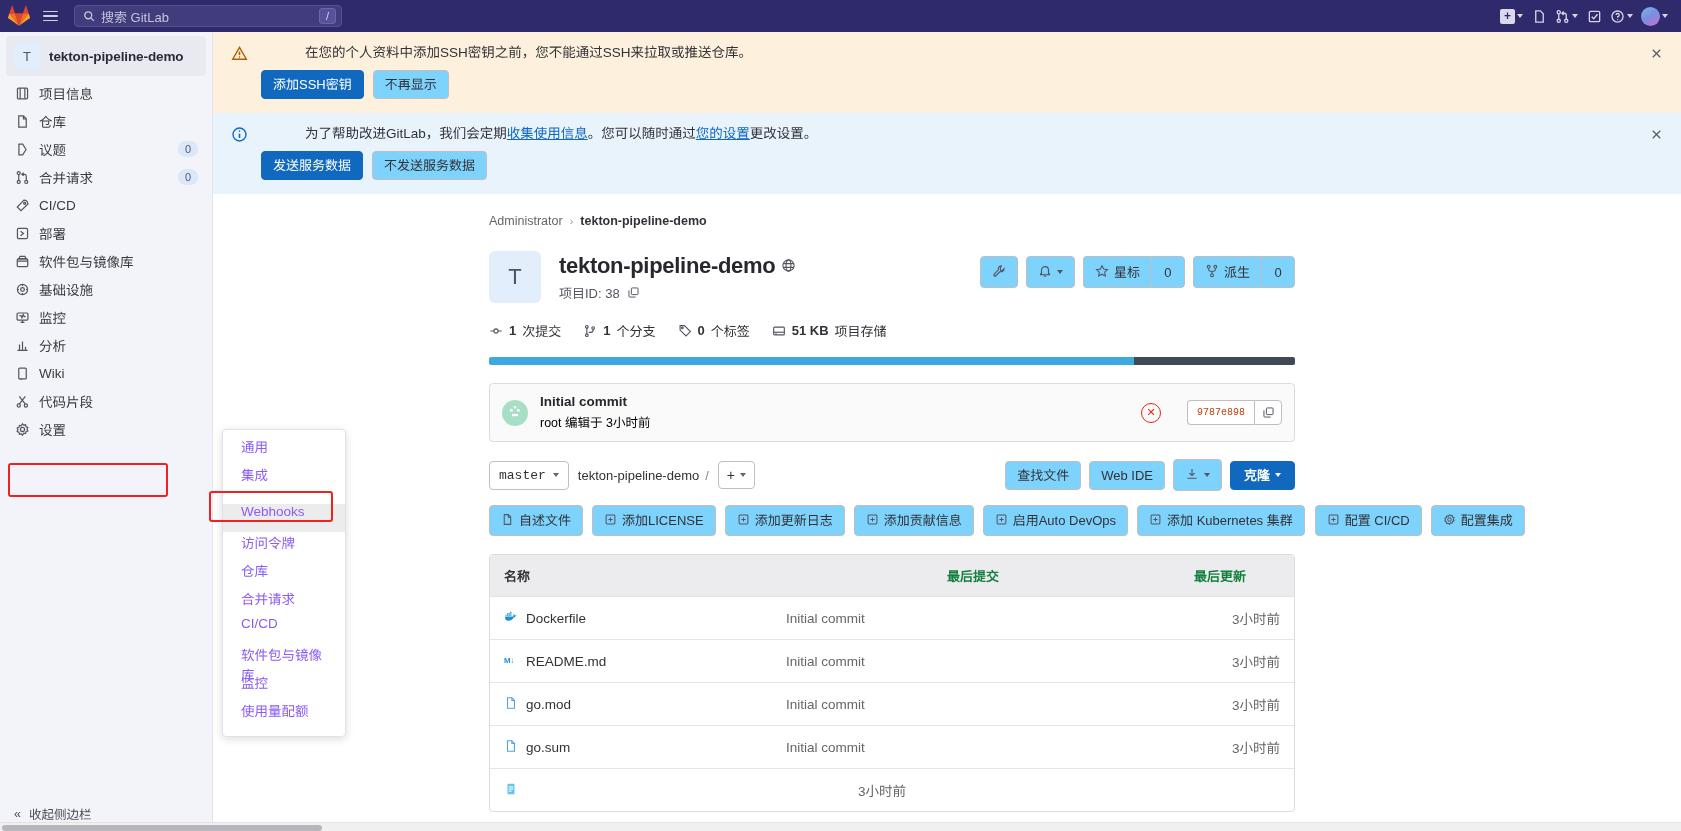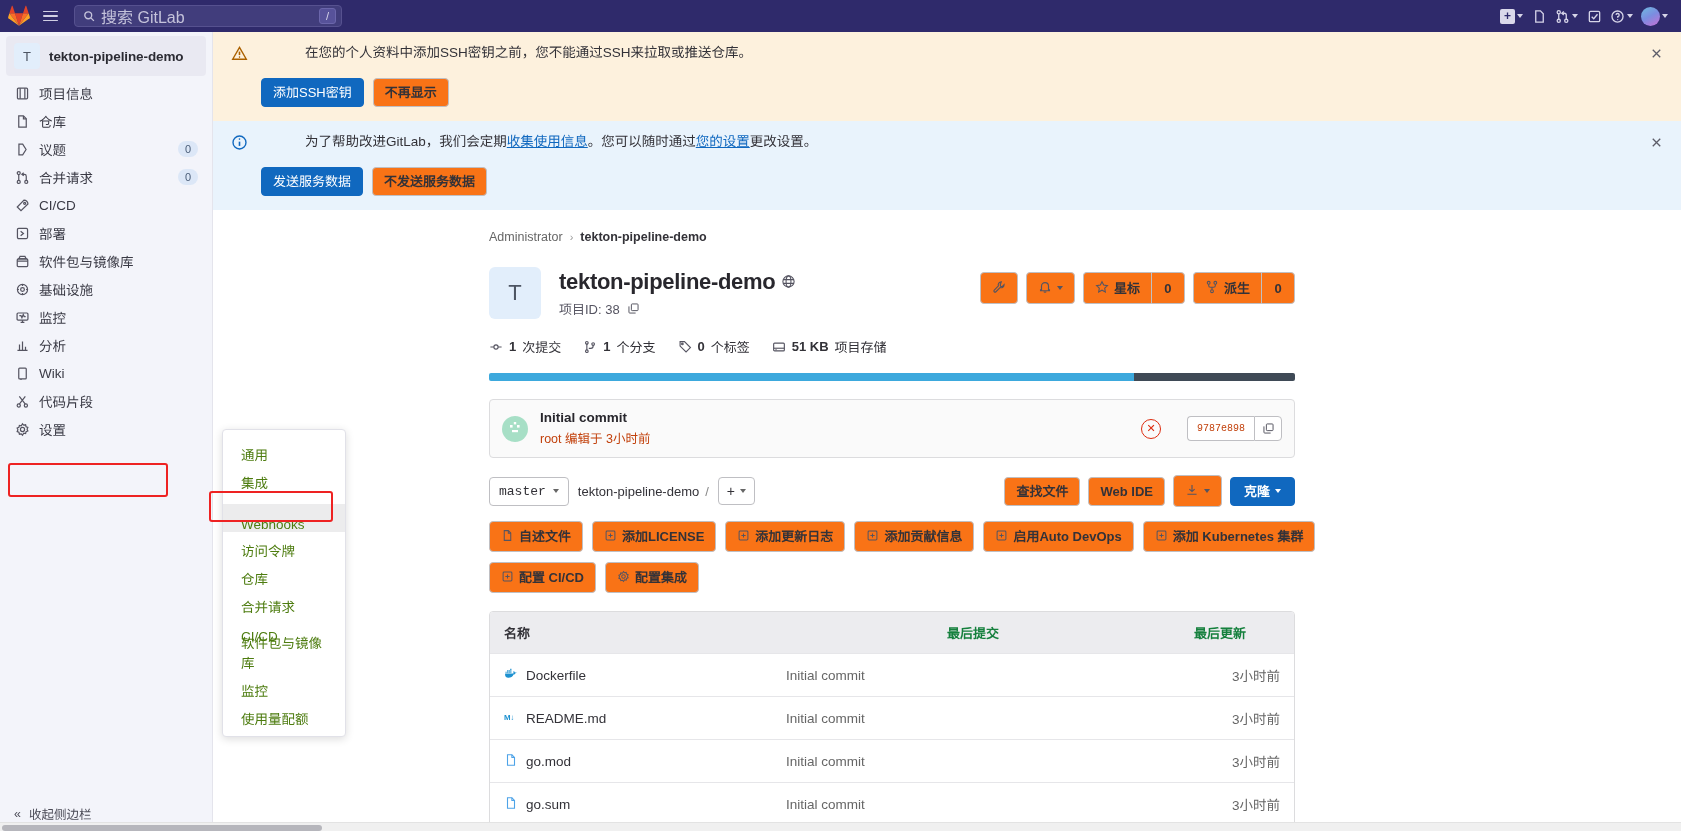--- a/index.html
+++ b/index.html
@@ -27,21 +27,21 @@
     align-items: center; justify-content: center; gap: 3px; cursor: pointer;
     border-radius: 3px; margin-right: 10px;
   }
   .tn-burger span { display:block; width: 15px; height: 1.6px; background:#d0cfe3; border-radius:1px; }
   .tn-search {
     width: 268px; height: 22px; background: #413d7c;
     border: 1px solid #56518f; border-radius: 4px;
     display: flex; align-items: center; padding: 0 5px 0 8px;
     color: #c9c7dd; font-size: 12px; gap: 6px;
   }
-  .tn-search .sph { flex: 1; color:#c5c3db; font-size:16px; }
+  .tn-search .sph { flex: 1; color:#c5c3db; font-size:13px; }
   .tn-slash {
     background: #57529a; border:1px solid #6b66ab; border-radius: 3px;
     width: 17px; height: 16px; display:flex; align-items:center; justify-content:center;
     font-size: 11px; color:#d7d5ea;
   }
   .tn-right { margin-left: auto; display: flex; align-items: center; gap: 2px; }
   .tn-ic {
     height: 24px; min-width: 22px; padding: 0 3px; border-radius: 3px;
     display: flex; align-items: center; justify-content: center; gap: 2px;
     color: #d6d4e8; cursor: pointer;
@@ -101,46 +101,46 @@
   }
 
   
   #flyout {
     position: absolute; left: 222px; top: 429px; width: 124px;
     background: #fff; border: 1px solid #e1e1e8; border-radius: 4px;
     box-shadow: 0 2px 9px rgba(0,0,0,.14);
     padding: 6px 0 8px 0; z-index: 50;
   }
   .fly-item {
-    height: 28px; display: flex; align-items: flex-end;
-    padding: 0 16px 0 18px; font-size: 13.5px; color: #4d7c0f; cursor: pointer;
+    height: 28px; display: flex; align-items: flex-start;
+    padding: 0 16px 0 18px; font-size: 13.5px; color: #8b5cf6; cursor: pointer;
   }
   .fly-item.active { background: #ececed; margin-top: 12px; }
   #red-box-webhooks {
     position: absolute; left: -14px; top: 61px; width: 124px; height: 31px;
     border: 2.5px solid #ee2222; border-radius: 3px; pointer-events: none;
   }
 
   
   #main { flex: 1; overflow: hidden; background:#fff; position: relative; }
 
   
   .banner { display: flex; align-items: flex-start; padding: 12px 16px 14px 18px; position: relative; }
   .banner.warn { background: #fdf1dd; }
   .banner.info { background: #e9f3fc; }
   .bn-ic { width: 18px; flex: 0 0 18px; margin-top: 1px; }
   .bn-body { flex: 1; padding-left: 12px; }
   .bn-text { font-size: 13.5px; color: #333238; line-height: 18px; margin-left: 44px; }
   .bn-text a { color: #1068bf; text-decoration: underline; }
-  .bn-actions { margin-top: 16px; display: flex; gap: 9px; }
+  .bn-actions { margin-top: 8px; display: flex; gap: 9px; }
   .btn {
     font-family: inherit; font-size: 13px; line-height: 1;
     padding: 7px 11px; border-radius: 4px; border: 1px solid #bfbfc3;
-    background: #f97316; color: #333238; cursor: pointer; white-space: nowrap;
-    display: inline-flex; align-items: center; gap: 5px; font-weight: bold;
+    background: #7dd3fc; color: #333238; cursor: pointer; white-space: nowrap;
+    display: inline-flex; align-items: center; gap: 5px;
   }
   .btn-primary { background: #1068bf; border-color: #1068bf; color: #fff; font-weight: 400;}
   .bn-close {
     position: absolute; right: 16px; top: 12px; width: 18px; height: 18px;
     display:flex;align-items:center;justify-content:center; cursor: pointer; color:#666;
   }
 
   
   .content { padding: 20px 0 0 0; }
   .inner { width: 806px; margin-left: 276px; }
@@ -173,21 +173,21 @@
   .langbar { display: flex; height: 8px; border-radius: 2px; overflow: hidden; margin-top: 17px; }
 
   .commit-card {
     margin-top: 18px; border: 1px solid #dcdcde; border-radius: 4px;
     background: #fafafa; display: flex; align-items: center;
     padding: 10px 12px; gap: 12px;
   }
   .commit-av { width: 26px; height: 26px; border-radius: 50%; flex:0 0 26px; background:#a7dfc6; display:flex;align-items:center;justify-content:center;}
   .commit-txt { flex: 1; }
   .commit-title { font-size: 13.5px; color: #28272d; font-weight: 700; }
-  .commit-sub { font-size: 12.5px; color: #c2410c; margin-top: 3px; }
+  .commit-sub { font-size: 12.5px; color: #000000; margin-top: 3px; }
   .pipeline-fail {
     width: 20px; height: 20px; border-radius:50%; border: 1.6px solid #dd2b0e;
     display:flex; align-items:center; justify-content:center; color:#dd2b0e;
     font-size: 11px; font-weight:700; margin-right: 14px;
   }
   .sha-grp { display:flex; }
   .sha {
     font-family: "Liberation Mono","DejaVu Sans Mono",monospace; font-size: 10px;
     padding: 6px 9px; border: 1px solid #bfbfc3; border-right:none; border-radius: 4px 0 0 4px;
     background: #fff; color:#c2410c;
@@ -202,21 +202,21 @@
     display:flex; align-items:center; gap:7px; border:1px solid #bfbfc3; border-radius:4px;
     padding: 6px 9px; font-size: 13px; background:#fff; cursor:pointer;
     font-family: "Liberation Mono","DejaVu Sans Mono",monospace;
   }
   .path-crumb { font-size: 13px; color:#333238; display:flex; align-items:center; gap:6px;}
   .path-crumb .sl { color:#888; }
   .plus-btn { display:flex; align-items:center; gap:5px; border:1px solid #bfbfc3; border-radius:4px; padding:5px 8px; background:#fff; cursor:pointer; font-size:14px; }
   .tb-right { margin-left:auto; display:flex; align-items:center; gap:8px; }
   .btn-clone { background:#1068bf; border-color:#1068bf; color:#fff; font-weight:700; padding: 7px 13px; }
 
-  .quick-rows { margin-top: 14px; display:flex; flex-direction: column; gap: 10px; }
+  .quick-rows { margin-top: 14px; display:flex; flex-direction: row; gap: 10px; }
   .quick-row { display:flex; gap: 9px; flex-wrap: nowrap; }
 
   .filetable { margin-top: 18px; border: 1px solid #dcdcde; border-radius: 4px; overflow: hidden; }
   .ft-head { display:flex; background:#ececef; padding: 11px 14px; font-size: 13px; font-weight:700; color:#333238;}
   .ft-row { display:flex; padding: 11px 14px; font-size: 13.5px; border-top: 1px solid #e6e6e9; align-items:center; }
   .ft-row:first-child { border-top: none; }
   .ft-c1 { width: 282px; display:flex; align-items:center; gap: 8px; }
   .ft-c2 { flex: 1; color:#666; }
   .ft-c3 { width: 120px; text-align: right; color:#666; }
   .ft-head .ft-c2, .ft-head .ft-c3 { color:#15803d;text-align:center; }

